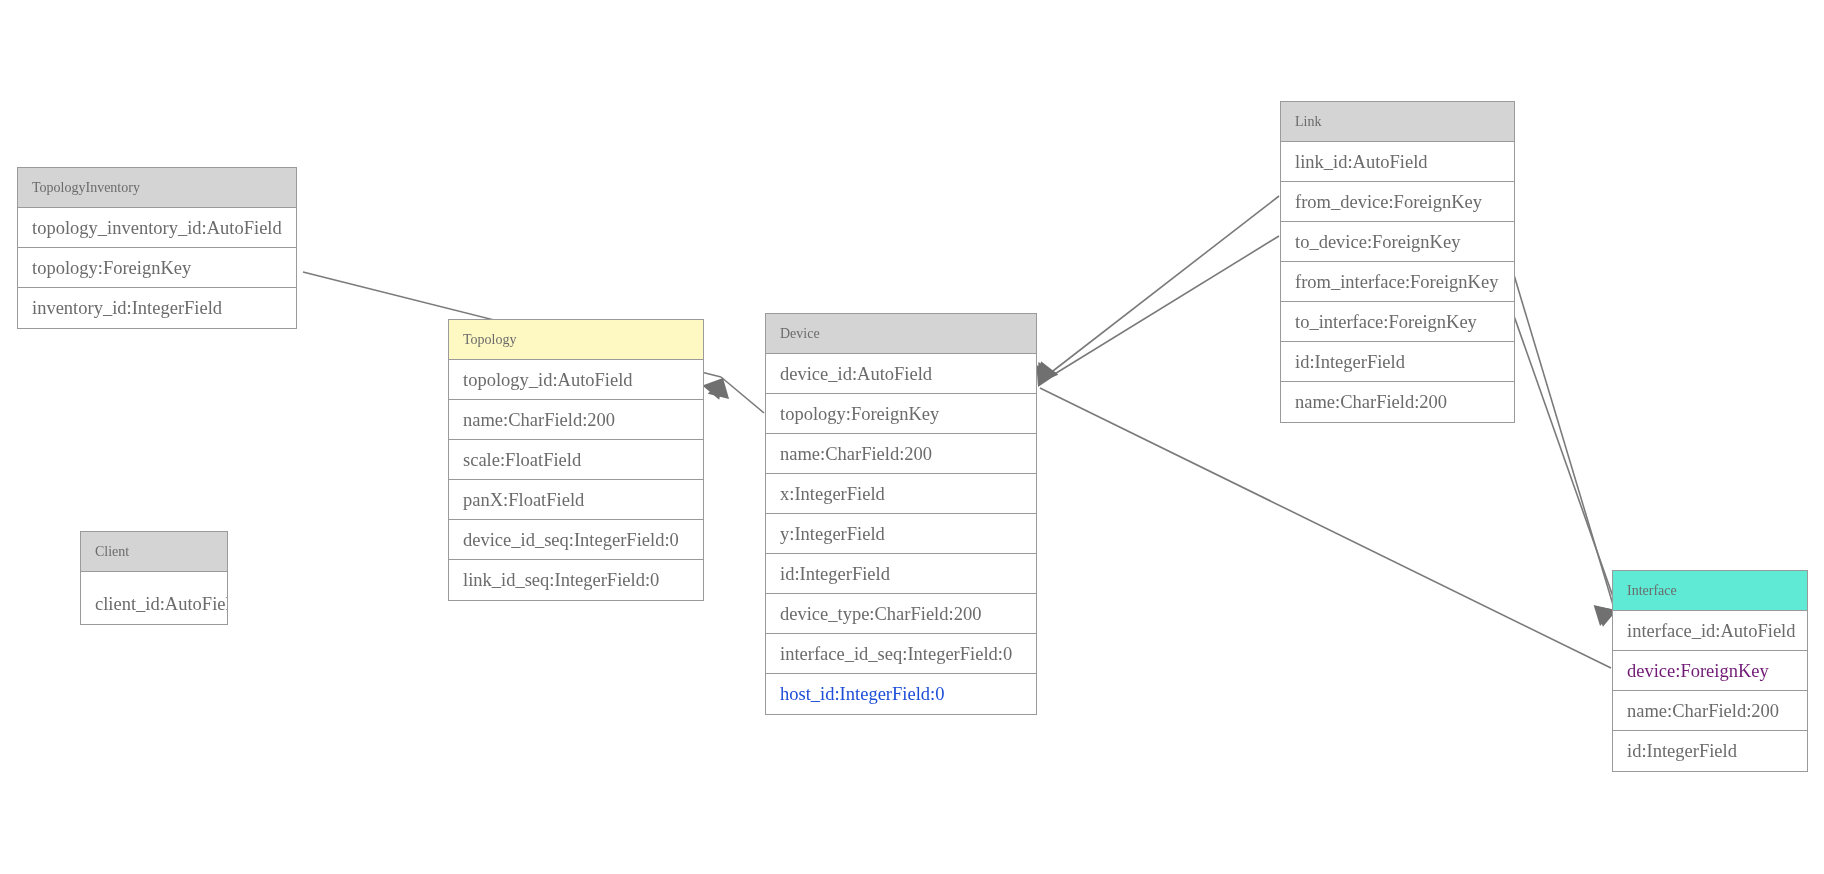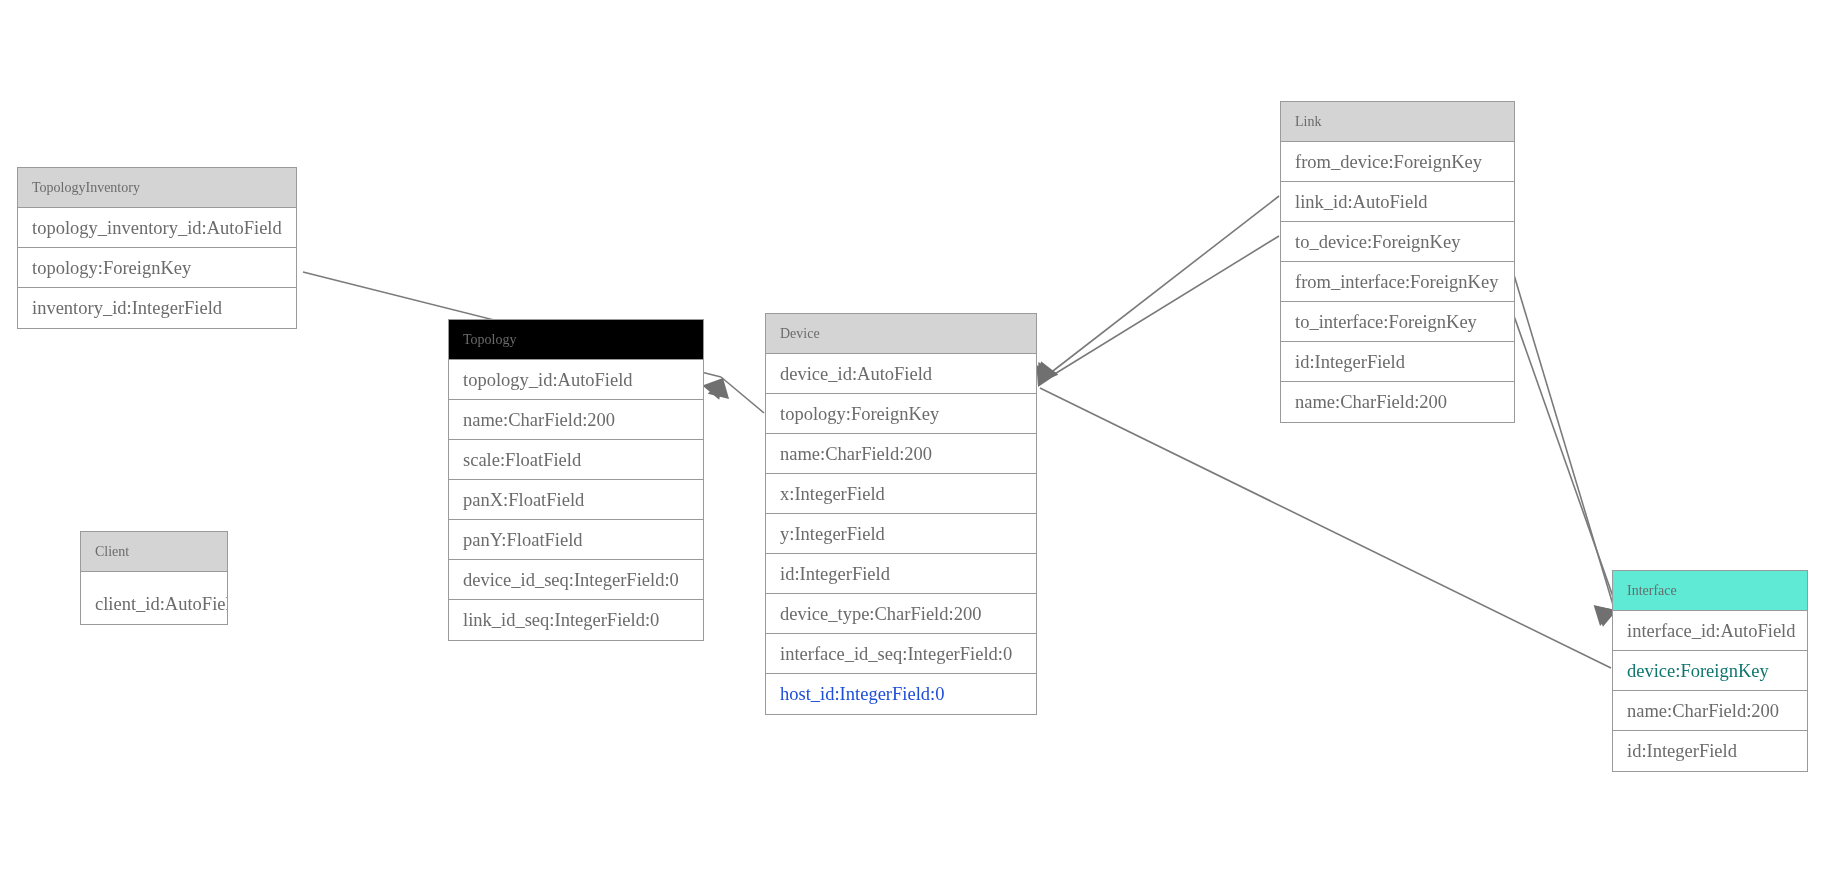--- a/index.html
+++ b/index.html
@@ -90,53 +90,52 @@
         <div class="entity-header" style="background: rgb(212, 212, 212); border-bottom-color: rgb(154, 154, 154); color: rgb(107, 107, 107);">TopologyInventory</div>
         <div class="entity-field" style="border-bottom-color: rgb(154, 154, 154); color: rgb(107, 107, 107);">topology_inventory_id:AutoField</div>
         <div class="entity-field" style="border-bottom-color: rgb(154, 154, 154); color: rgb(107, 107, 107);">topology:ForeignKey</div>
         <div class="entity-field last" style="border-bottom-color: rgb(154, 154, 154); color: rgb(107, 107, 107);">inventory_id:IntegerField</div>
       </div>
       <div class="entity" style="left: 80px; top: 531px; width: 148px; border-color: rgb(154, 154, 154);">
         <div class="entity-header" style="background: rgb(212, 212, 212); border-bottom-color: rgb(154, 154, 154); color: rgb(107, 107, 107);">Client</div>
         <div class="entity-field last" style="border-bottom-color: rgb(154, 154, 154); color: rgb(107, 107, 107); margin-top: 12px;">client_id:AutoField</div>
       </div>
       <div class="entity" style="left: 448px; top: 319px; width: 256px; border-color: rgb(154, 154, 154);">
-        <div class="entity-header" style="background: #000000; border-bottom-color: rgb(154, 154, 154); color: rgb(107, 107, 107);">Topology</div>
+        <div class="entity-header" style="background: #fef9c3; border-bottom-color: rgb(154, 154, 154); color: rgb(107, 107, 107);">Topology</div>
         <div class="entity-field" style="border-bottom-color: rgb(154, 154, 154); color: rgb(107, 107, 107); font-family: Liberation Serif, serif;">topology_id:AutoField</div>
         <div class="entity-field" style="border-bottom-color: rgb(154, 154, 154); color: rgb(107, 107, 107);">name:CharField:200</div>
         <div class="entity-field" style="border-bottom-color: rgb(154, 154, 154); color: rgb(107, 107, 107);">scale:FloatField</div>
         <div class="entity-field" style="border-bottom-color: rgb(154, 154, 154); color: rgb(107, 107, 107);">panX:FloatField</div>
-        <div class="entity-field" style="border-bottom-color: rgb(154, 154, 154); color: rgb(107, 107, 107);">panY:FloatField</div>
         <div class="entity-field" style="border-bottom-color: rgb(154, 154, 154); color: rgb(107, 107, 107);">device_id_seq:IntegerField:0</div>
         <div class="entity-field last" style="border-bottom-color: rgb(154, 154, 154); color: rgb(107, 107, 107);">link_id_seq:IntegerField:0</div>
       </div>
       <div class="entity" style="left: 765px; top: 313px; width: 272px; border-color: rgb(154, 154, 154);">
         <div class="entity-header" style="background: rgb(212, 212, 212); border-bottom-color: rgb(154, 154, 154); color: rgb(107, 107, 107);">Device</div>
         <div class="entity-field" style="border-bottom-color: rgb(154, 154, 154); color: rgb(107, 107, 107);">device_id:AutoField</div>
         <div class="entity-field" style="border-bottom-color: rgb(154, 154, 154); color: rgb(107, 107, 107);">topology:ForeignKey</div>
         <div class="entity-field" style="border-bottom-color: rgb(154, 154, 154); color: rgb(107, 107, 107);">name:CharField:200</div>
         <div class="entity-field" style="border-bottom-color: rgb(154, 154, 154); color: rgb(107, 107, 107);">x:IntegerField</div>
         <div class="entity-field" style="border-bottom-color: rgb(154, 154, 154); color: rgb(107, 107, 107);">y:IntegerField</div>
         <div class="entity-field" style="border-bottom-color: rgb(154, 154, 154); color: rgb(107, 107, 107);">id:IntegerField</div>
         <div class="entity-field" style="border-bottom-color: rgb(154, 154, 154); color: rgb(107, 107, 107);">device_type:CharField:200</div>
         <div class="entity-field" style="border-bottom-color: rgb(154, 154, 154); color: rgb(107, 107, 107);">interface_id_seq:IntegerField:0</div>
         <div class="entity-field last" style="border-bottom-color: rgb(154, 154, 154); color: #1d4ed8;">host_id:IntegerField:0</div>
       </div>
       <div class="entity" style="left: 1280px; top: 101px; width: 235px; border-color: rgb(154, 154, 154);">
         <div class="entity-header" style="background: rgb(212, 212, 212); border-bottom-color: rgb(154, 154, 154); color: rgb(107, 107, 107);">Link</div>
+        <div class="entity-field" style="border-bottom-color: rgb(154, 154, 154); color: rgb(107, 107, 107);">link_id:AutoField</div>
         <div class="entity-field" style="border-bottom-color: rgb(154, 154, 154); color: rgb(107, 107, 107);">from_device:ForeignKey</div>
-        <div class="entity-field" style="border-bottom-color: rgb(154, 154, 154); color: rgb(107, 107, 107);">link_id:AutoField</div>
         <div class="entity-field" style="border-bottom-color: rgb(154, 154, 154); color: rgb(107, 107, 107);">to_device:ForeignKey</div>
         <div class="entity-field" style="border-bottom-color: rgb(154, 154, 154); color: rgb(107, 107, 107);">from_interface:ForeignKey</div>
         <div class="entity-field" style="border-bottom-color: rgb(154, 154, 154); color: rgb(107, 107, 107);">to_interface:ForeignKey</div>
         <div class="entity-field" style="border-bottom-color: rgb(154, 154, 154); color: rgb(107, 107, 107);">id:IntegerField</div>
         <div class="entity-field last" style="border-bottom-color: rgb(154, 154, 154); color: rgb(107, 107, 107);">name:CharField:200</div>
       </div>
       <div class="entity" style="left: 1612px; top: 570px; width: 196px; border-color: rgb(154, 154, 154);">
         <div class="entity-header" style="background: #5eead4; border-bottom-color: rgb(154, 154, 154); color: rgb(107, 107, 107);">Interface</div>
         <div class="entity-field" style="border-bottom-color: rgb(154, 154, 154); color: rgb(107, 107, 107);">interface_id:AutoField</div>
-        <div class="entity-field" style="border-bottom-color: rgb(154, 154, 154); color: #0f766e;">device:ForeignKey</div>
+        <div class="entity-field" style="border-bottom-color: rgb(154, 154, 154); color: #701a75;">device:ForeignKey</div>
         <div class="entity-field" style="border-bottom-color: rgb(154, 154, 154); color: rgb(107, 107, 107);">name:CharField:200</div>
         <div class="entity-field last" style="border-bottom-color: rgb(154, 154, 154); color: rgb(107, 107, 107);">id:IntegerField</div>
       </div>
     </div>
 
 </div>
 
 </body></html>

